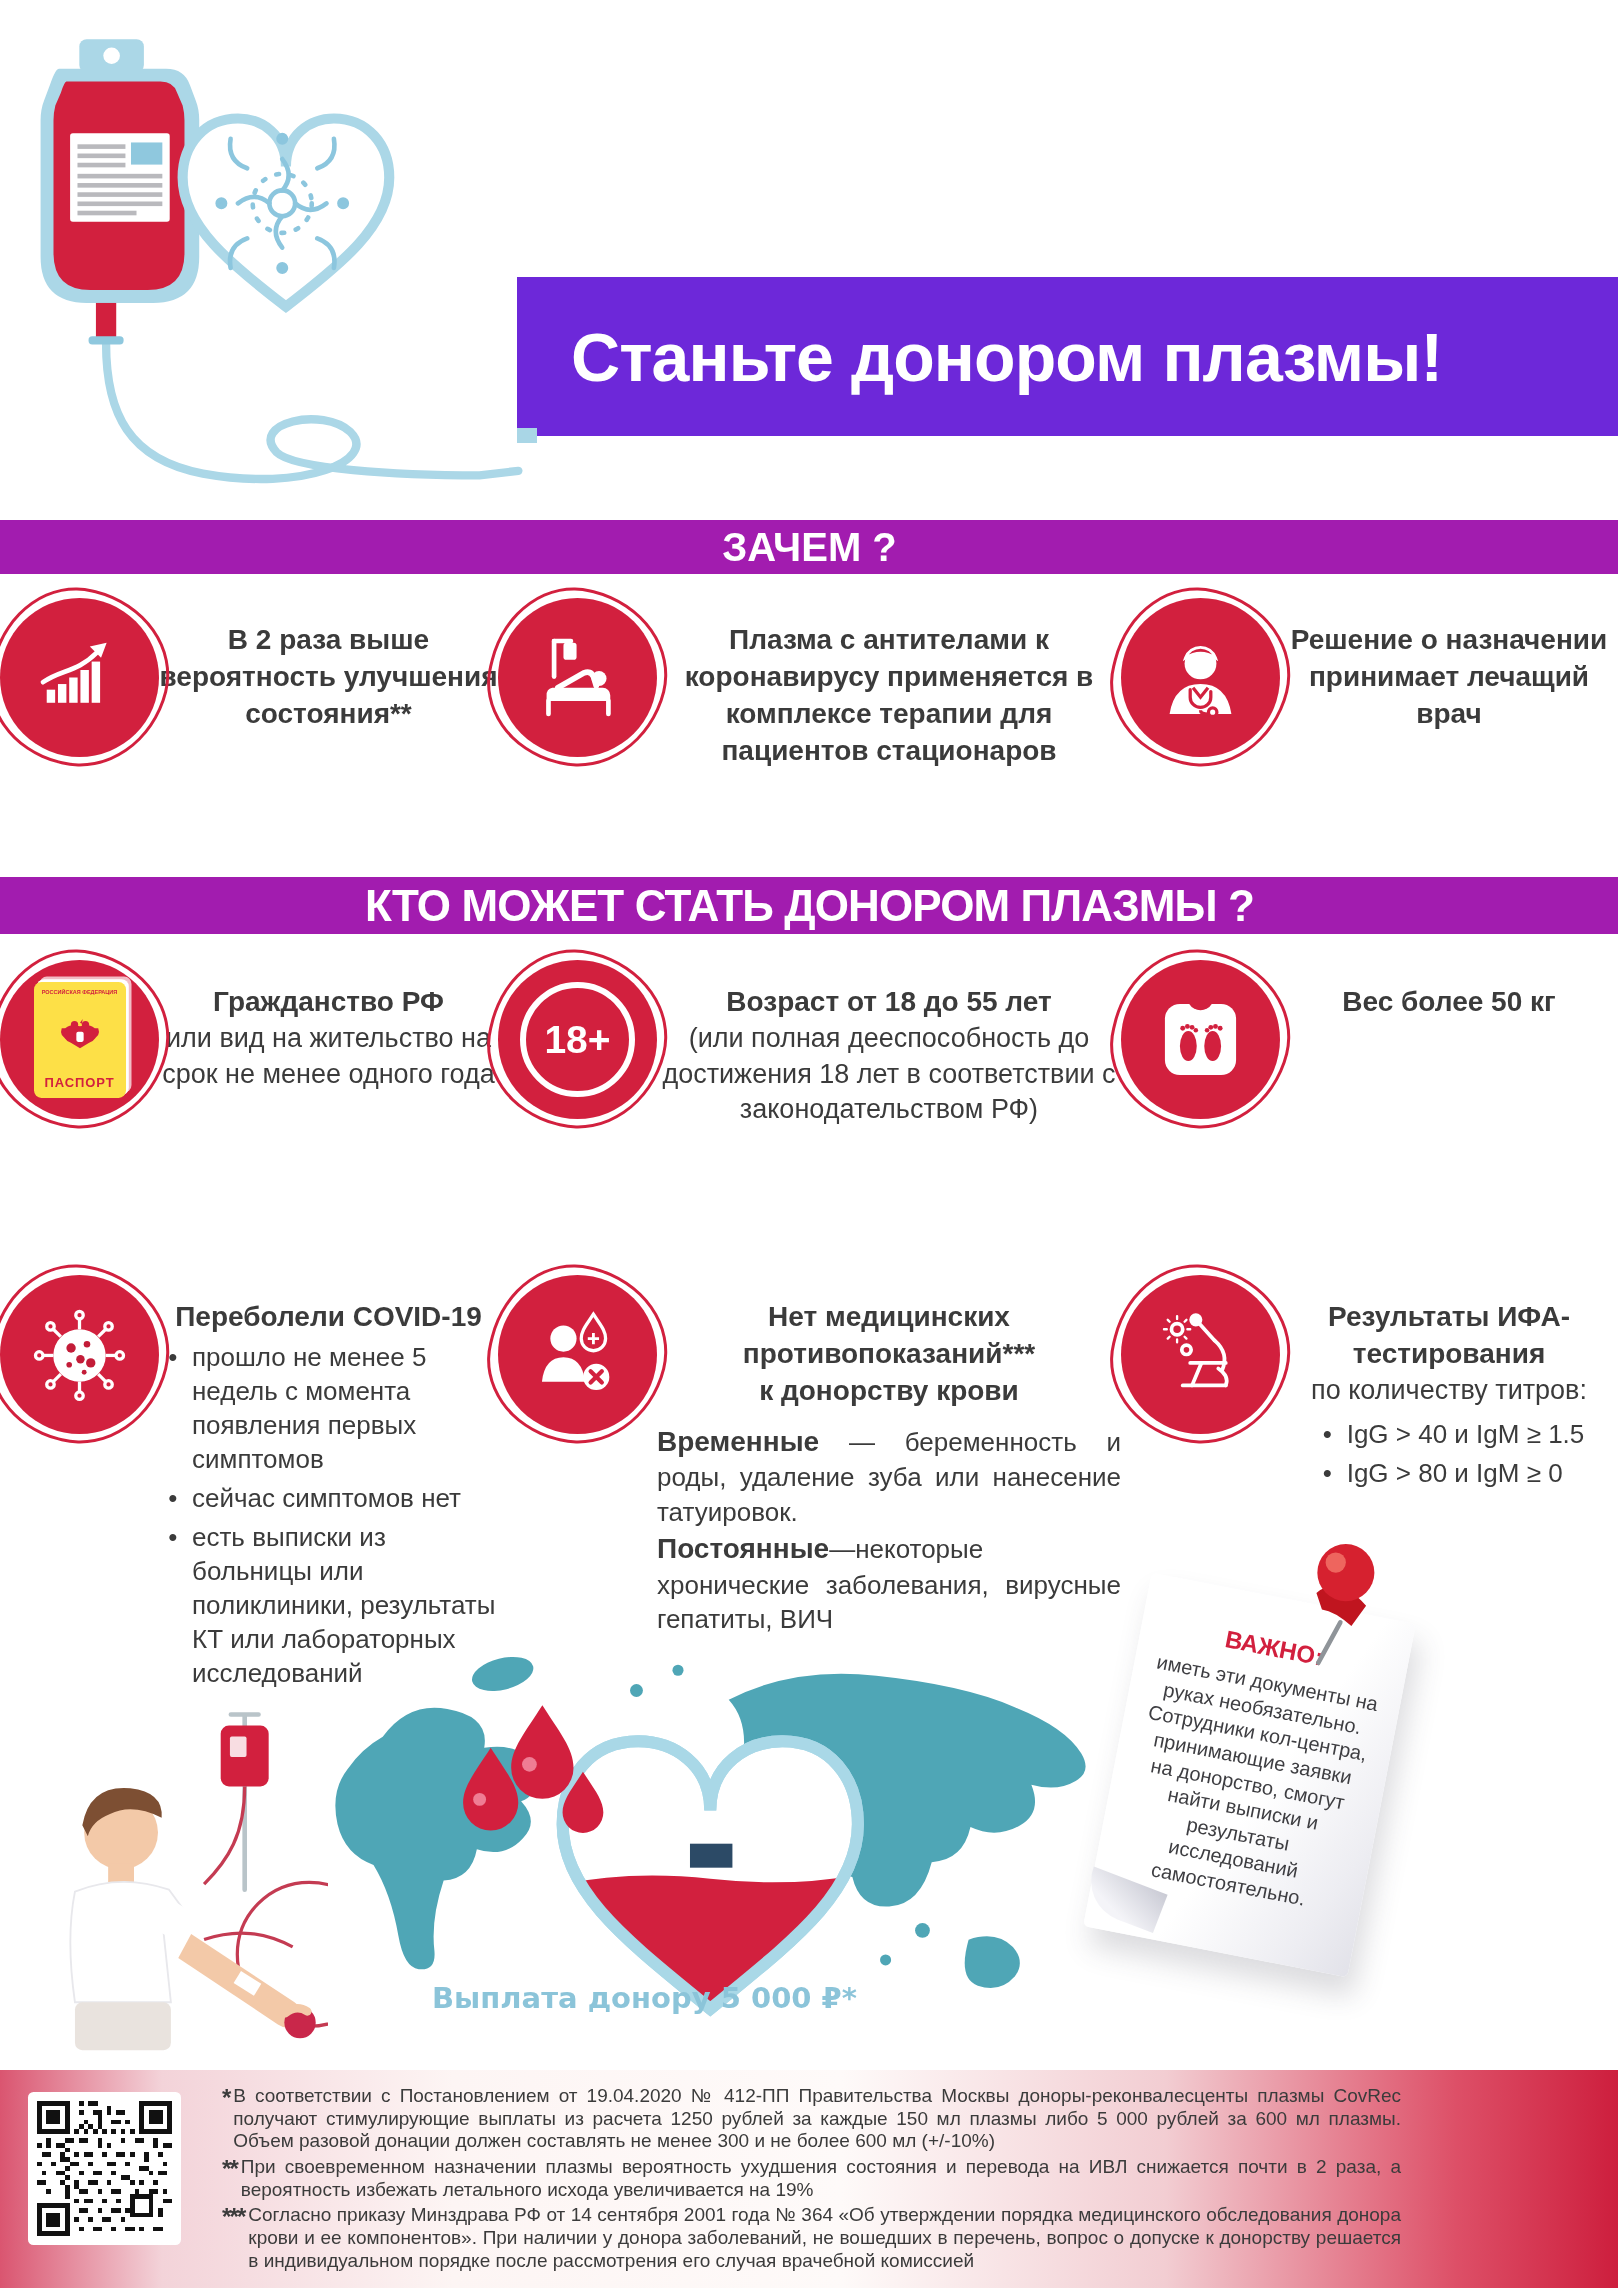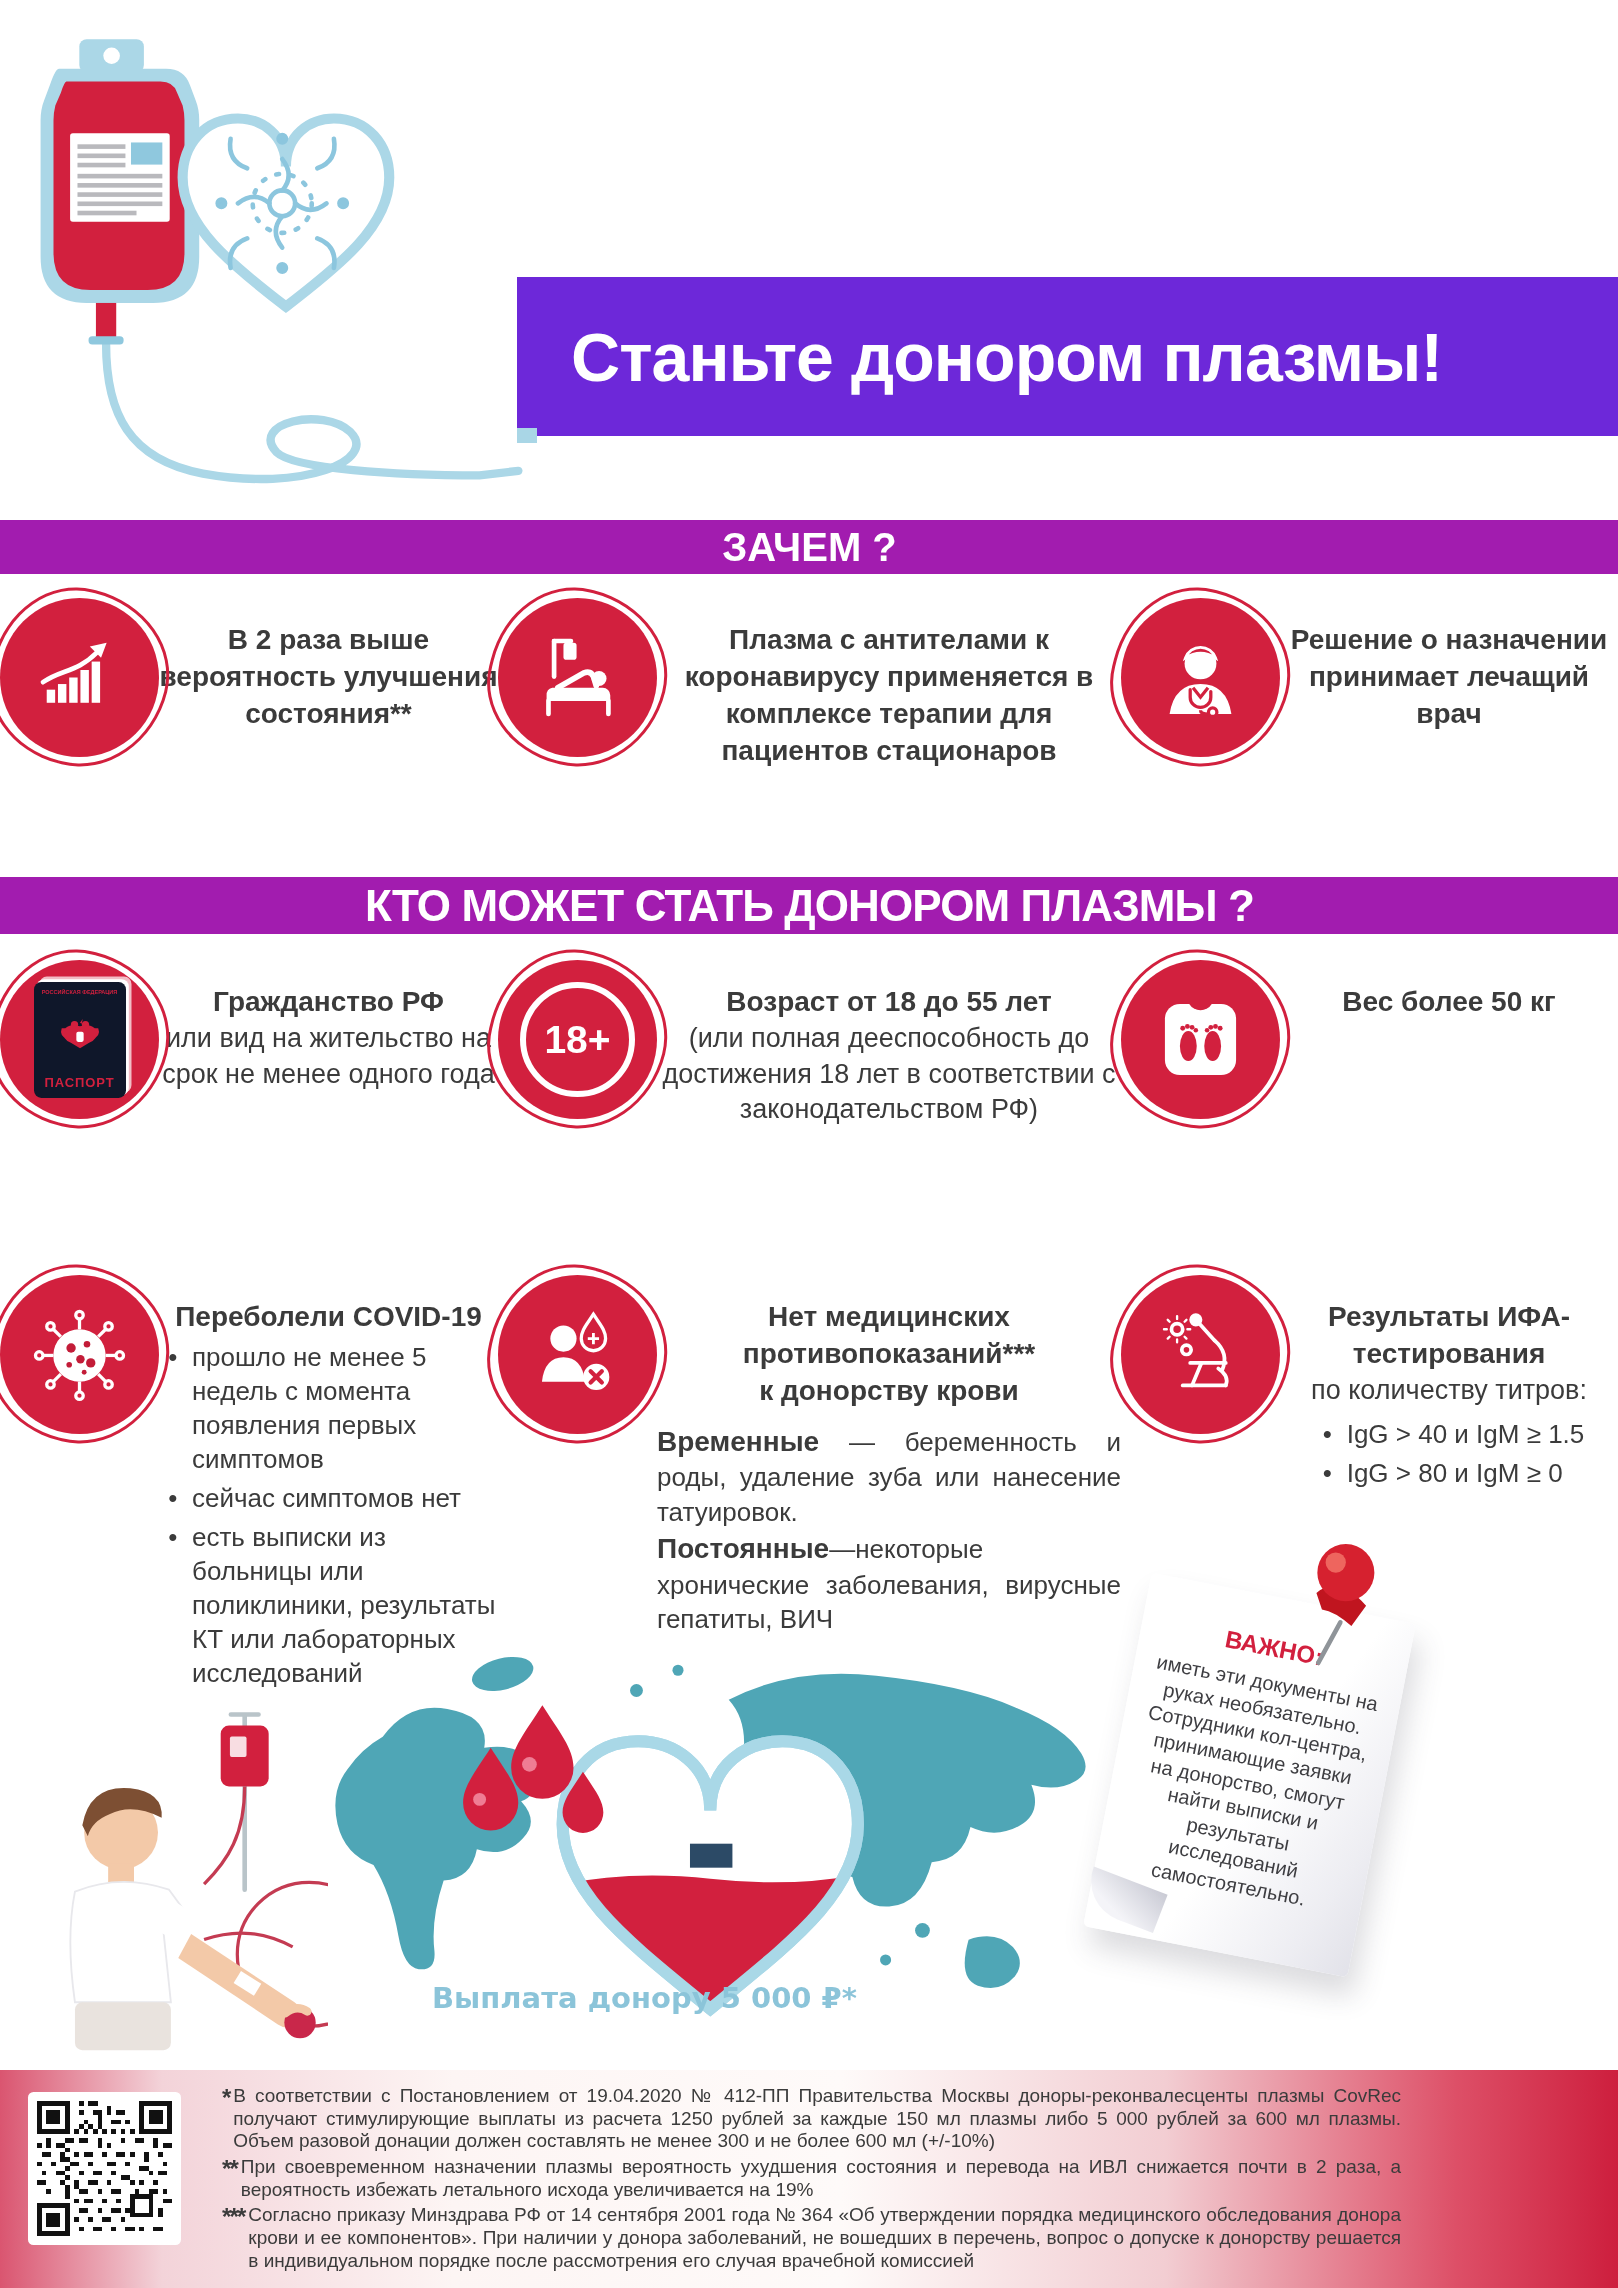--- a/index.html
+++ b/index.html
@@ -37,21 +37,21 @@
   .w1{width:406px;} .w2{width:554px;} .w3{width:425px;}
   .bullets{list-style:none;margin:5.5px 0 0;padding:0;text-align:left;font-size:26px;line-height:1.3;}
   .bullets li{position:relative;padding-left:33px;margin-top:5.5px;}
   .bullets li::before{content:"•";position:absolute;left:9.2px;}
   .just{text-align:justify;font-size:26px;line-height:1.34;margin-top:13px;}
   .ifa-list{display:inline-block;text-align:left;margin-top:3.7px;}
   
   .ring{width:103px;height:103px;border:6.5px solid #fff;border-radius:50%;display:flex;
         align-items:center;justify-content:center;color:#ffffff;font-size:39px;font-weight:bold;}
   
-  .passport{width:92px;height:116px;background:#0f172a;border-radius:7.4px;display:flex;flex-direction:column;
+  .passport{width:92px;height:116px;background:#fde047;border-radius:7.4px;display:flex;flex-direction:column;
         align-items:center;justify-content:space-between;padding:7.4px 3.7px;box-sizing:border-box;
         box-shadow:2.8px -2.8px 0 #fff,5.5px -5.5px 0 rgba(255,255,255,.7);}
   .passport .tiny{font-size:5.5px;color:#d2203e;font-weight:bold;white-space:nowrap;overflow:hidden;max-width:83px;}
   .passport .plabel{font-size:13px;color:#d2203e;font-weight:bold;letter-spacing:0.9px;}
   
   .man-art{position:absolute;left:23px;top:1696px;width:305px;height:369px;}
   .heart-map{position:absolute;left:332px;top:1635px;width:775px;height:434px;}
   .payment{position:absolute;left:432px;top:1981px;color:#8bc4d9;font-size:29px;font-weight:bold;}
   
   .sticky{position:absolute;left:1115px;top:1595px;width:269px;height:360px;

